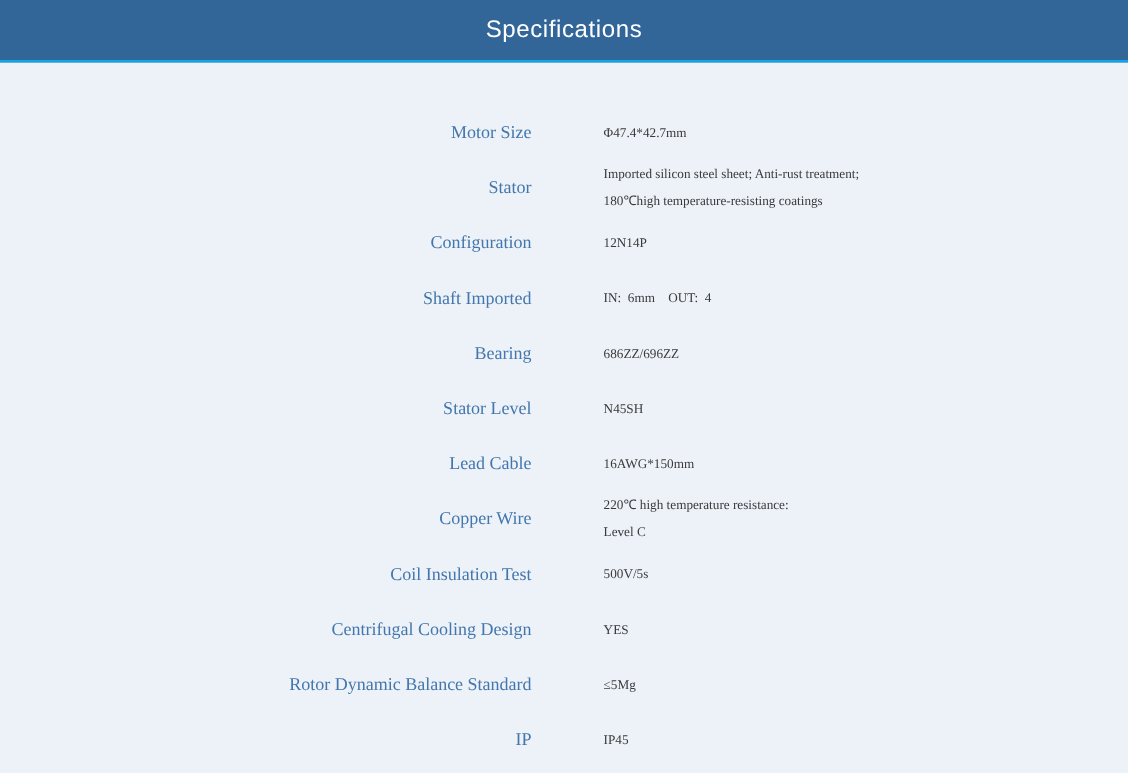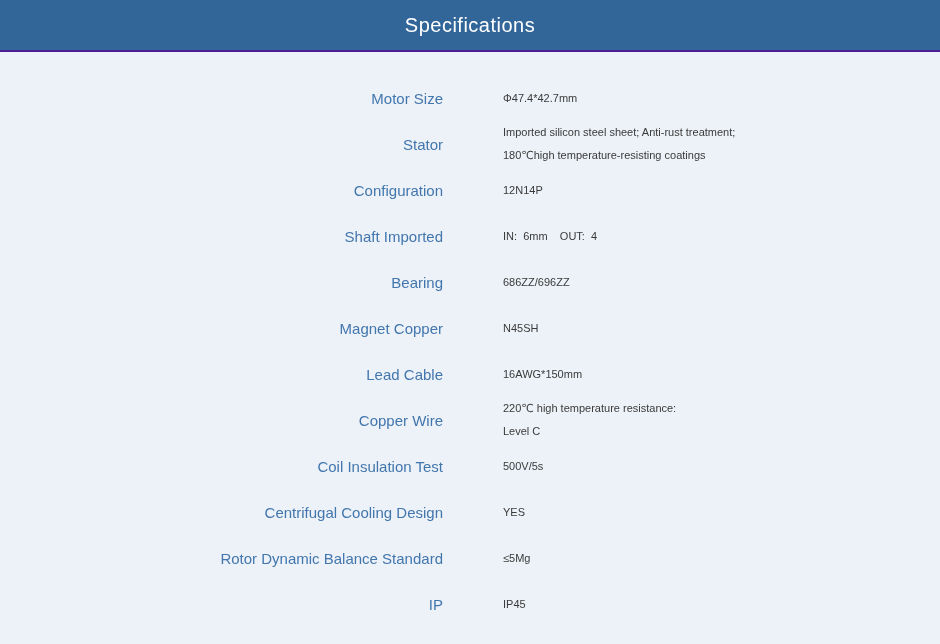--- a/index.html
+++ b/index.html
@@ -10,34 +10,35 @@
     width: 940px;
     height: 644px;
     overflow: hidden;
     background: #edf2f8;
     font-family: "Liberation Sans", "DejaVu Sans", sans-serif;
   }
   .header-bar {
     width: 940px;
     height: 52px;
     background: #326699;
-    border-bottom: 2px solid #4c1d95;
+    border-bottom: 2px solid #0ea5e9;
     display: flex;
     align-items: center;
     justify-content: center;
     box-sizing: border-box;
   }
   .header-title {
     color: #ffffff;
     font-size: 20px;
     font-weight: 400;
     letter-spacing: 0.5px;
   }
   .spec-table {
-    padding-top: 23px;
+    padding-top: 36px;
+    font-family: Liberation Serif, serif;
   }
   .spec-row {
     height: 46px;
     display: flex;
     align-items: center;
   }
   .spec-label {
     width: 443px;
     flex: 0 0 443px;
     text-align: right;
@@ -81,21 +82,21 @@
     <div class="spec-label">Shaft Imported</div>
     <div class="spec-value">IN:  6mm    OUT:  4</div>
   </div>
 
   <div class="spec-row">
     <div class="spec-label">Bearing</div>
     <div class="spec-value">686ZZ/696ZZ</div>
   </div>
 
   <div class="spec-row">
-    <div class="spec-label">Magnet Copper</div>
+    <div class="spec-label">Stator Level</div>
     <div class="spec-value">N45SH</div>
   </div>
 
   <div class="spec-row">
     <div class="spec-label">Lead Cable</div>
     <div class="spec-value">16AWG*150mm</div>
   </div>
 
   <div class="spec-row">
     <div class="spec-label">Copper Wire</div>

